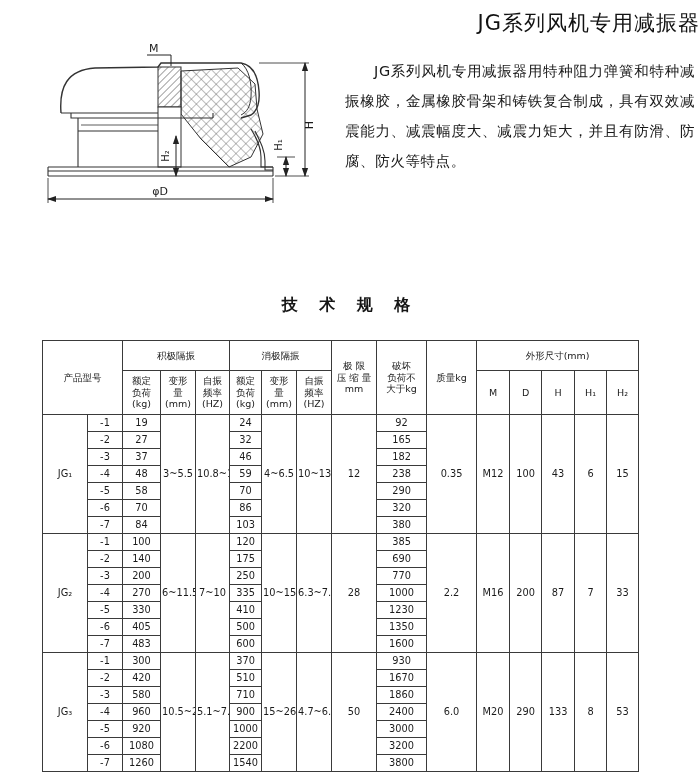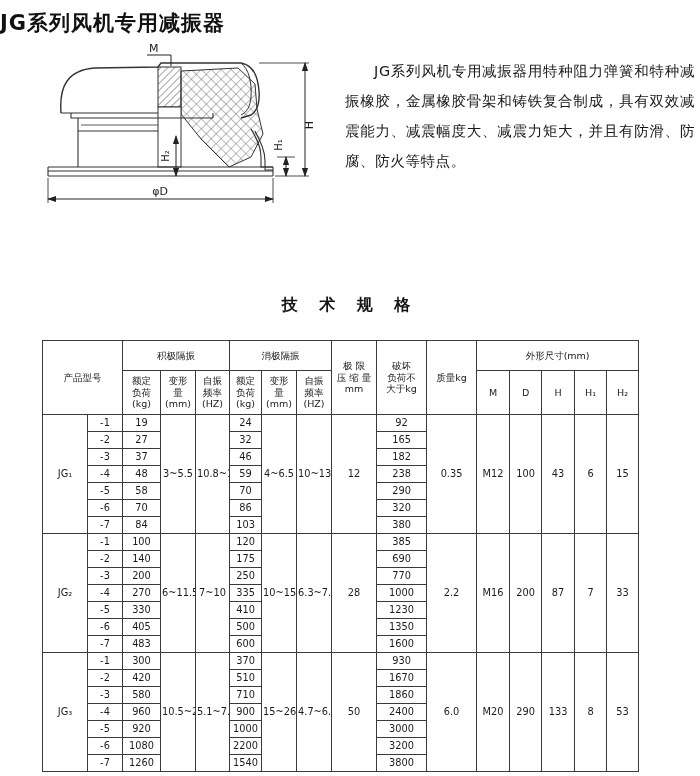--- a/index.html
+++ b/index.html
@@ -5,23 +5,23 @@
   * { margin: 0; padding: 0; box-sizing: border-box; }
   html, body { background: #ffffff; }
   body {
     width: 700px; height: 776px;
     font-family: "DejaVu Sans", "Liberation Sans", sans-serif;
     color: #1c1c1c;
     position: relative;
     overflow: hidden;
   }
   .page-title {
-    text-align: left;
+    text-align: right;
     font-size: 21px;
-    font-weight: 700;
+    font-weight: 400;
     letter-spacing: 1px;
     padding-top: 9px;
     color: #111;
   }
   .figure-row {
     position: relative;
     height: 222px;
     margin-top: 2px;
   }
   .drawing-wrap {

